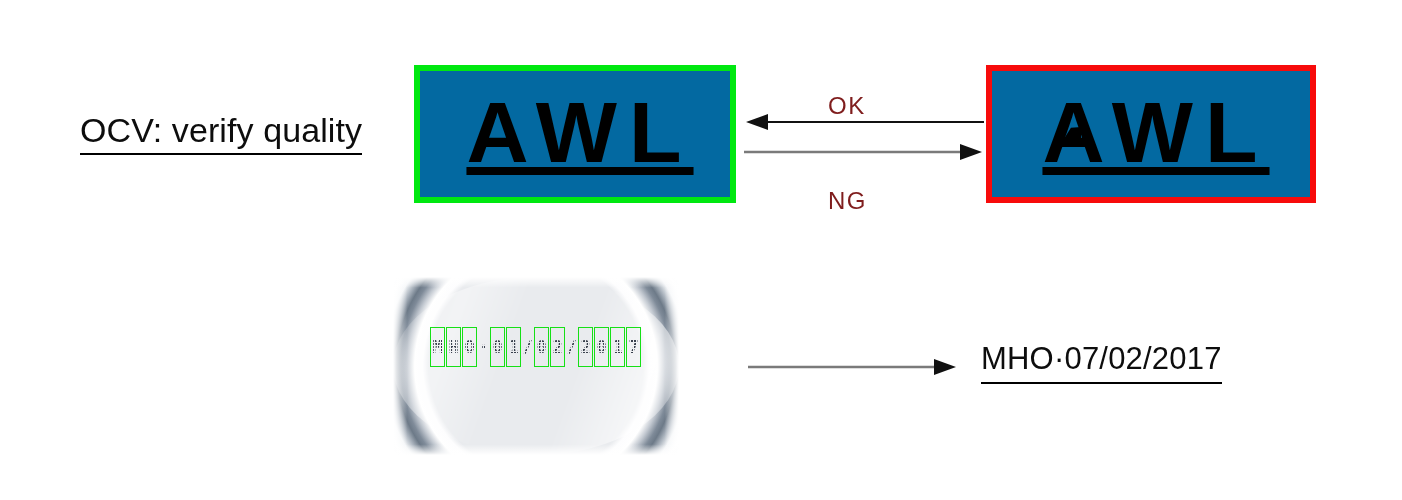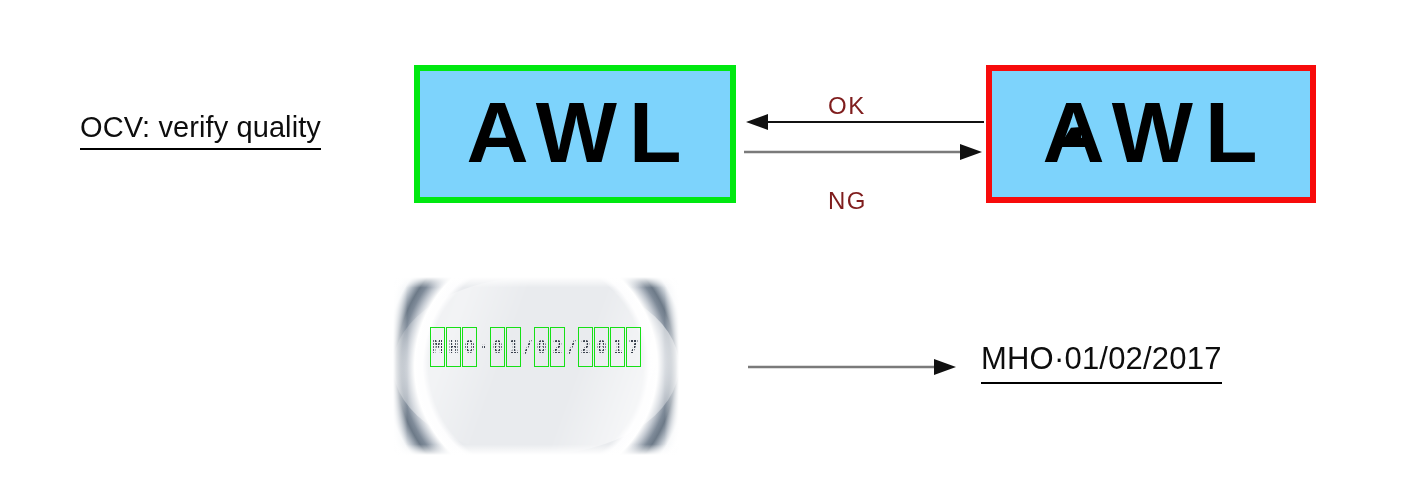--- a/index.html
+++ b/index.html
@@ -17,40 +17,41 @@
   }
 
   .stage {
     position: absolute;
     inset: 0;
   }
 
   
   .row-label {
     position: absolute;
-    font-size: 29px;
+    font-size: 34px;
     font-weight: 400;
     color: #0d0d0d;
     letter-spacing: 0.1px;
     white-space: nowrap;
     line-height: 1.1;
     padding-bottom: 4px;
     border-bottom: 2.5px solid #000;
   }
   #ocv-label { left: 80px; top: 112px; }
   #ocr-label { left: 83px; top: 355px; }
 
   
   .awl-box {
     position: absolute;
-    background: #7dd3fc;
+    background: #0369a1;
     display: flex;
     align-items: center;
     justify-content: center;
     box-sizing: border-box;
+    text-decoration: underline;
   }
   #awl-ok-box {
     left: 414px;
     top: 65px;
     width: 322px;
     height: 138px;
     border: 6px solid var(--ok-color, #00e810);
   }
   #awl-ng-box {
     left: 986px;
@@ -314,15 +315,15 @@
           </span>
         </div>
     </div>
   </div>
 
   <svg class="arrow-svg" id="ocr-arrow" viewBox="0 0 215 30">
     <line x1="0" y1="15" x2="191" y2="15" stroke="#7a7a7a" stroke-width="2.6"></line>
     <polygon points="208,15 186,7 186,23" fill="#111111"></polygon>
   </svg>
 
-  <div id="ocr-output">MHO·01/02/2017</div>
+  <div id="ocr-output">MHO·07/02/2017</div>
 
 </div>
 
 </body></html>

